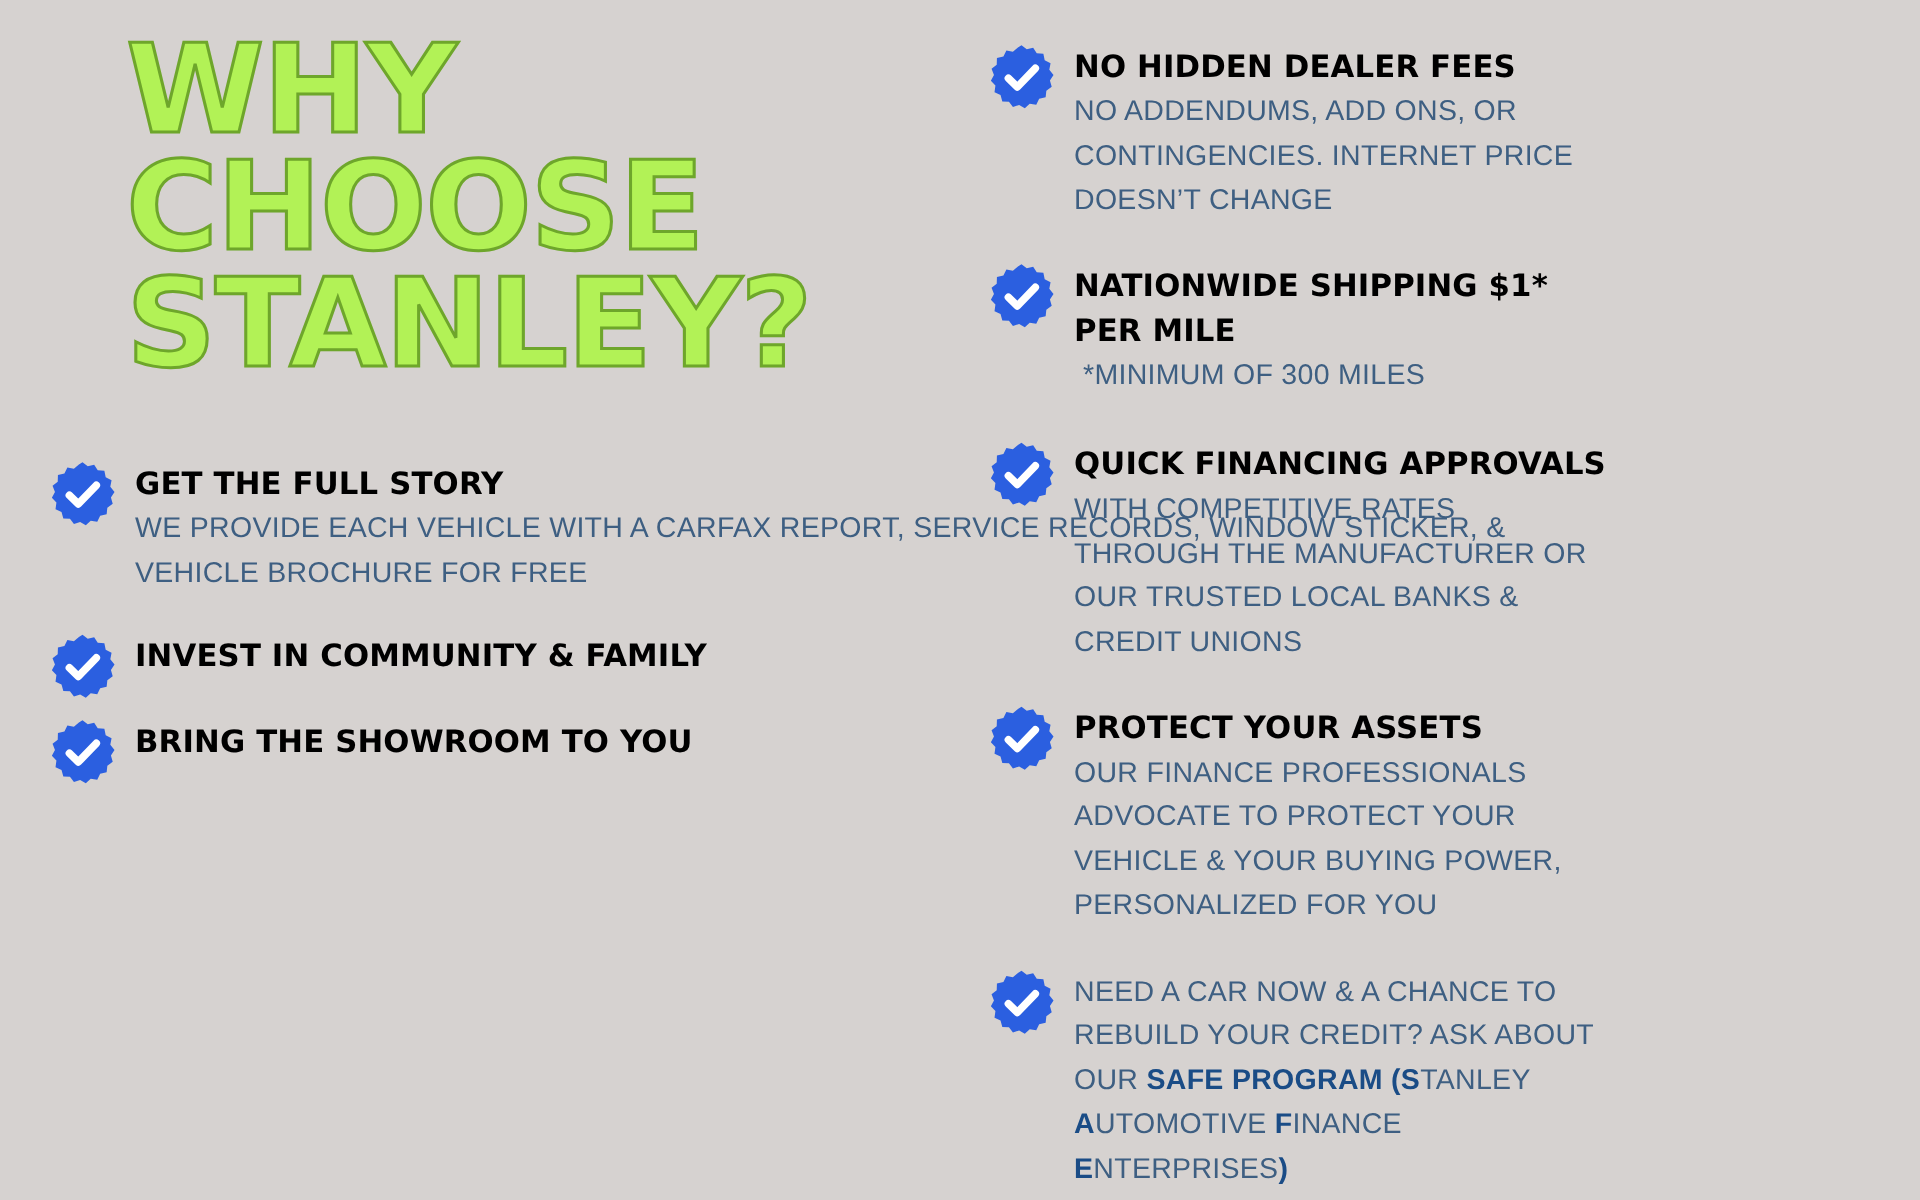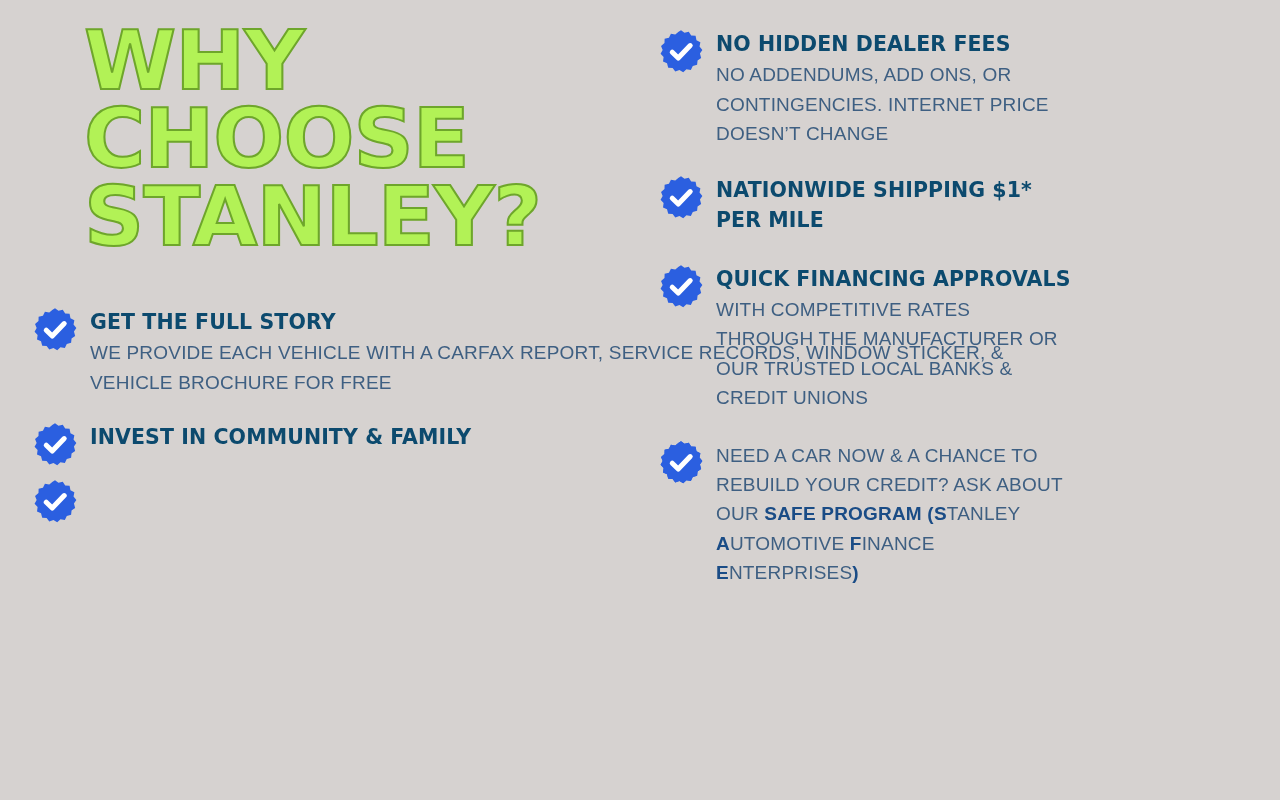--- a/index.html
+++ b/index.html
@@ -60,21 +60,21 @@
     display:block;
   }
   .badge svg { display:block; width:46px; height:46px; }
 
   .f-title {
     font-family:"DejaVu Sans", sans-serif;
     font-weight:bold;
     font-size:20.5px;
     line-height:1.42;
     letter-spacing:0.1px;
-    color:#0c4a6e;
+    color:#000000;
     text-transform:uppercase;
     margin-bottom:1px;
   }
 
   .f-body {
     font-family:"Liberation Sans", sans-serif;
     font-weight:400;
     font-size:19px;
     line-height:1.55;
     letter-spacing:0.2px;
@@ -124,20 +124,21 @@
       <div class="f-title">INVEST IN COMMUNITY &amp; FAMILY</div>
     </div>
 
     <div class="feature i2">
       <span class="badge">
         <svg viewBox="0 0 100 100" aria-hidden="true">
           <path fill="#2b5fe0" d="M50 2.5 L57.6 8.4 L66.9 6.0 L72.1 14.2 L81.7 14.8 L83.6 24.3 L92.1 28.8 L90.3 38.2 L96.4 45.5 L91.2 53.5 L93.8 62.8 L86.0 68.3 L85.0 77.9 L75.6 80.2 L71.4 88.9 L61.9 87.4 L54.8 93.8 L46.6 89.0 L37.6 92.2 L31.8 84.6 L22.2 84.0 L19.6 74.7 L10.9 70.6 L12.2 61.0 L5.6 54.0 L10.1 45.7 L6.6 36.7 L14.1 30.7 L14.4 21.1 L23.8 18.8 L28.1 10.2 L37.5 12.1 L44.8 5.8 Z"></path>
           <path fill="none" stroke="#ffffff" stroke-width="11" stroke-linecap="round" stroke-linejoin="round" d="M31 50.5 L44 63 L70 36"></path>
         </svg>
       </span>
+      <div class="f-title">BRING THE SHOWROOM TO YOU</div>
     </div>
 
   </div>
 
   <div class="features features-right">
 
     <div class="feature i0">
       <span class="badge">
         <svg viewBox="0 0 100 100" aria-hidden="true">
           <path fill="#2b5fe0" d="M50 2.5 L57.6 8.4 L66.9 6.0 L72.1 14.2 L81.7 14.8 L83.6 24.3 L92.1 28.8 L90.3 38.2 L96.4 45.5 L91.2 53.5 L93.8 62.8 L86.0 68.3 L85.0 77.9 L75.6 80.2 L71.4 88.9 L61.9 87.4 L54.8 93.8 L46.6 89.0 L37.6 92.2 L31.8 84.6 L22.2 84.0 L19.6 74.7 L10.9 70.6 L12.2 61.0 L5.6 54.0 L10.1 45.7 L6.6 36.7 L14.1 30.7 L14.4 21.1 L23.8 18.8 L28.1 10.2 L37.5 12.1 L44.8 5.8 Z"></path>
@@ -149,40 +150,43 @@
     </div>
 
     <div class="feature i1">
       <span class="badge">
         <svg viewBox="0 0 100 100" aria-hidden="true">
           <path fill="#2b5fe0" d="M50 2.5 L57.6 8.4 L66.9 6.0 L72.1 14.2 L81.7 14.8 L83.6 24.3 L92.1 28.8 L90.3 38.2 L96.4 45.5 L91.2 53.5 L93.8 62.8 L86.0 68.3 L85.0 77.9 L75.6 80.2 L71.4 88.9 L61.9 87.4 L54.8 93.8 L46.6 89.0 L37.6 92.2 L31.8 84.6 L22.2 84.0 L19.6 74.7 L10.9 70.6 L12.2 61.0 L5.6 54.0 L10.1 45.7 L6.6 36.7 L14.1 30.7 L14.4 21.1 L23.8 18.8 L28.1 10.2 L37.5 12.1 L44.8 5.8 Z"></path>
           <path fill="none" stroke="#ffffff" stroke-width="11" stroke-linecap="round" stroke-linejoin="round" d="M31 50.5 L44 63 L70 36"></path>
         </svg>
       </span>
       <div class="f-title">NATIONWIDE SHIPPING $1* PER MILE</div>
+      <div class="f-body"><span class="indent">*MINIMUM OF 300 MILES</span></div>
     </div>
 
     <div class="feature i2">
       <span class="badge">
         <svg viewBox="0 0 100 100" aria-hidden="true">
           <path fill="#2b5fe0" d="M50 2.5 L57.6 8.4 L66.9 6.0 L72.1 14.2 L81.7 14.8 L83.6 24.3 L92.1 28.8 L90.3 38.2 L96.4 45.5 L91.2 53.5 L93.8 62.8 L86.0 68.3 L85.0 77.9 L75.6 80.2 L71.4 88.9 L61.9 87.4 L54.8 93.8 L46.6 89.0 L37.6 92.2 L31.8 84.6 L22.2 84.0 L19.6 74.7 L10.9 70.6 L12.2 61.0 L5.6 54.0 L10.1 45.7 L6.6 36.7 L14.1 30.7 L14.4 21.1 L23.8 18.8 L28.1 10.2 L37.5 12.1 L44.8 5.8 Z"></path>
           <path fill="none" stroke="#ffffff" stroke-width="11" stroke-linecap="round" stroke-linejoin="round" d="M31 50.5 L44 63 L70 36"></path>
         </svg>
       </span>
       <div class="f-title">QUICK FINANCING APPROVALS</div>
       <div class="f-body">WITH COMPETITIVE RATES THROUGH THE MANUFACTURER OR OUR TRUSTED LOCAL BANKS &amp; CREDIT UNIONS</div>
     </div>
 
     <div class="feature i3">
       <span class="badge">
         <svg viewBox="0 0 100 100" aria-hidden="true">
           <path fill="#2b5fe0" d="M50 2.5 L57.6 8.4 L66.9 6.0 L72.1 14.2 L81.7 14.8 L83.6 24.3 L92.1 28.8 L90.3 38.2 L96.4 45.5 L91.2 53.5 L93.8 62.8 L86.0 68.3 L85.0 77.9 L75.6 80.2 L71.4 88.9 L61.9 87.4 L54.8 93.8 L46.6 89.0 L37.6 92.2 L31.8 84.6 L22.2 84.0 L19.6 74.7 L10.9 70.6 L12.2 61.0 L5.6 54.0 L10.1 45.7 L6.6 36.7 L14.1 30.7 L14.4 21.1 L23.8 18.8 L28.1 10.2 L37.5 12.1 L44.8 5.8 Z"></path>
           <path fill="none" stroke="#ffffff" stroke-width="11" stroke-linecap="round" stroke-linejoin="round" d="M31 50.5 L44 63 L70 36"></path>
         </svg>
       </span>
+      <div class="f-title">PROTECT YOUR ASSETS</div>
+      <div class="f-body">OUR FINANCE PROFESSIONALS ADVOCATE TO PROTECT YOUR VEHICLE &amp; YOUR BUYING POWER, PERSONALIZED FOR YOU</div>
     </div>
 
     <div class="feature i4">
       <span class="badge">
         <svg viewBox="0 0 100 100" aria-hidden="true">
           <path fill="#2b5fe0" d="M50 2.5 L57.6 8.4 L66.9 6.0 L72.1 14.2 L81.7 14.8 L83.6 24.3 L92.1 28.8 L90.3 38.2 L96.4 45.5 L91.2 53.5 L93.8 62.8 L86.0 68.3 L85.0 77.9 L75.6 80.2 L71.4 88.9 L61.9 87.4 L54.8 93.8 L46.6 89.0 L37.6 92.2 L31.8 84.6 L22.2 84.0 L19.6 74.7 L10.9 70.6 L12.2 61.0 L5.6 54.0 L10.1 45.7 L6.6 36.7 L14.1 30.7 L14.4 21.1 L23.8 18.8 L28.1 10.2 L37.5 12.1 L44.8 5.8 Z"></path>
           <path fill="none" stroke="#ffffff" stroke-width="11" stroke-linecap="round" stroke-linejoin="round" d="M31 50.5 L44 63 L70 36"></path>
         </svg>
       </span>
       <div class="f-body"><span>NEED A CAR NOW &amp; A CHANCE TO REBUILD YOUR CREDIT?  ASK ABOUT OUR </span><b>SAFE PROGRAM (S</b><span>TANLEY </span><b>A</b><span>UTOMOTIVE </span><b>F</b><span>INANCE </span><b>E</b><span>NTERPRISES</span><b>)</b></div>

